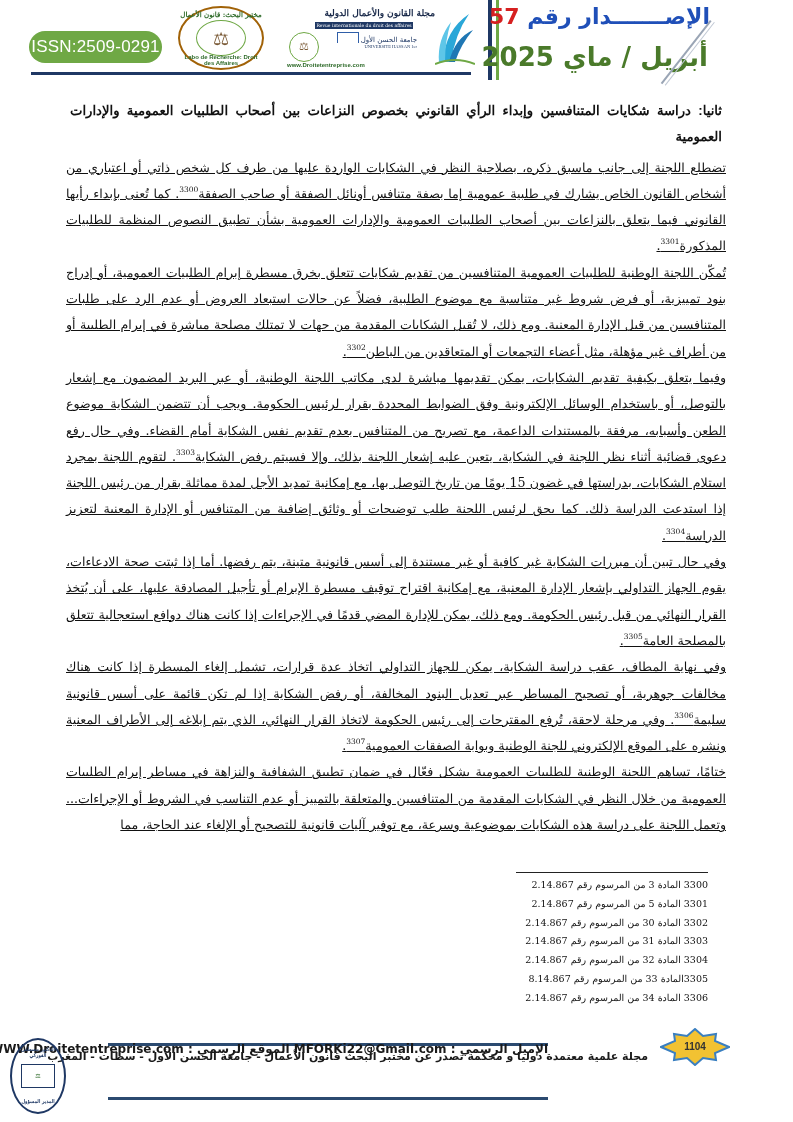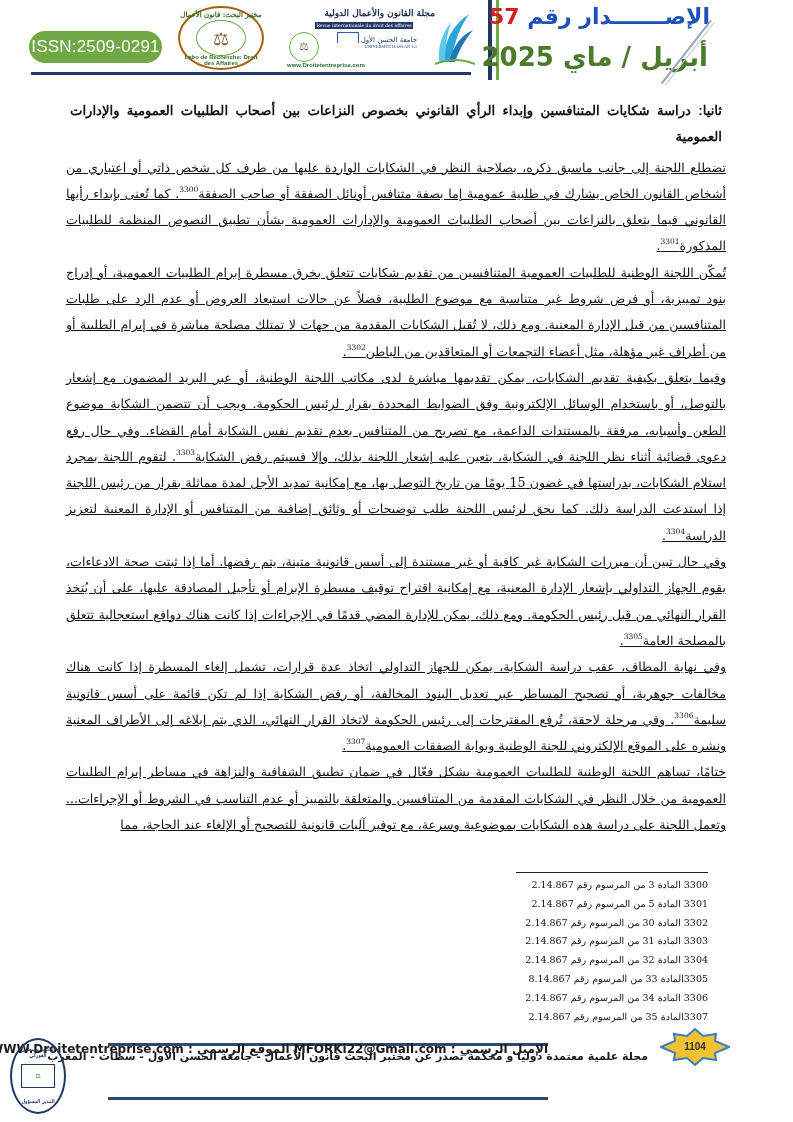--- a/index.html
+++ b/index.html
@@ -133,21 +133,20 @@
 
 <div class="fn-rule"></div>
 <div class="footnotes">
   <div class="fn"><span>3300</span> <span>المادة 3 من المرسوم رقم 2.14.867</span></div>
   <div class="fn"><span>3301</span> <span>المادة 5 من المرسوم رقم 2.14.867</span></div>
   <div class="fn"><span>3302</span> <span>المادة 30 من المرسوم رقم 2.14.867</span></div>
   <div class="fn"><span>3303</span> <span>المادة 31 من المرسوم رقم 2.14.867</span></div>
   <div class="fn"><span>3304</span> <span>المادة 32 من المرسوم رقم 2.14.867</span></div>
   <div class="fn"><span>3305</span><span>المادة 33 من المرسوم رقم 8.14.867</span></div>
   <div class="fn"><span>3306</span> <span>المادة 34 من المرسوم رقم 2.14.867</span></div>
-  <div class="fn"><span>3307</span><span>المادة 35 من المرسوم رقم 2.14.867</span></div>
 </div>
 
 <div class="footer-rule-top"></div>
 <div class="footer-line1">مجلة علمية معتمدة دوليا و محكمة تصدر عن مختبر البحث قانون الأعمال - جامعة الحسن الأول - سطات - المغرب</div>
 <div class="footer-line2">الإميل الرسمي :  MFORKi22@Gmail.com الموقع الرسمي : WWW.Droitetentreprise.com</div>
 <div class="footer-rule-bot"></div>
 
 <div class="page-star">
   <svg width="70" height="38" viewBox="0 0 70 38">
     <polygon points="35,1 43,8 56,6 55,13 69,19 55,25 56,32 43,30 35,37 27,30 14,32 15,25 1,19 15,13 14,6 27,8" fill="#f2c232" stroke="#3a7fc0" stroke-width="2"></polygon>

